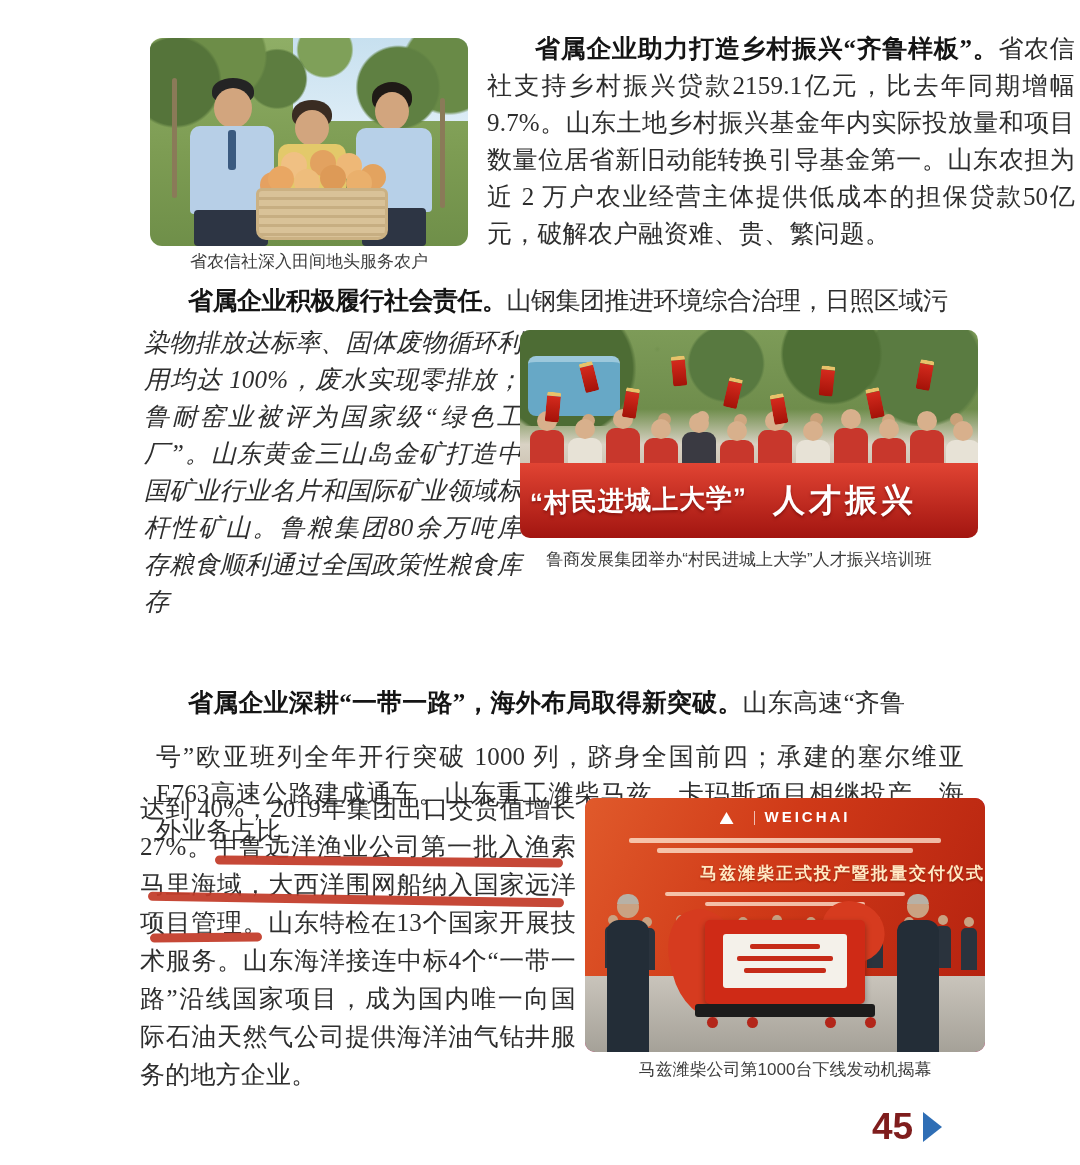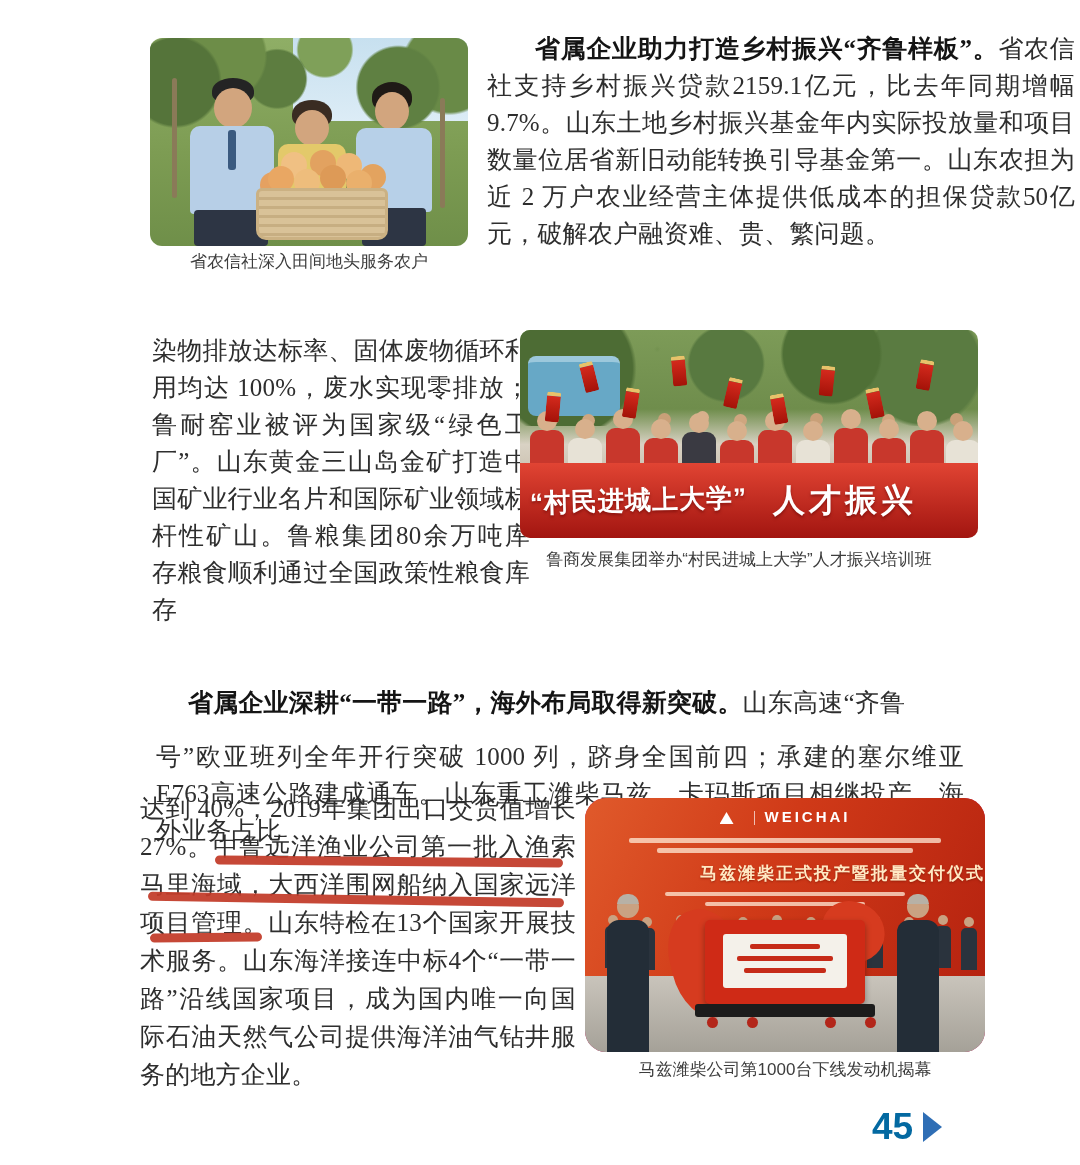--- a/index.html
+++ b/index.html
@@ -69,21 +69,21 @@
         background:linear-gradient(180deg,#e14433,#a21510);display:flex;align-items:center;
         overflow:hidden;}
   .banner .bq{font-family:"Liberation Sans","DejaVu Sans",sans-serif;font-weight:bold;
         color:#fff;font-size:26px;margin-left:10px;letter-spacing:1px;white-space:nowrap;
         text-shadow:0 2px 3px rgba(90,0,0,.5);transform:rotate(-1.5deg);}
   .banner .bs{font-family:"Liberation Sans","DejaVu Sans",sans-serif;font-weight:bold;
         color:#fff;font-size:32px;margin-left:26px;letter-spacing:4px;white-space:nowrap;
         text-shadow:0 2px 3px rgba(90,0,0,.5);}
 
   
-  #photo-engine{left:585px;top:798px;width:400px;height:254px;border-radius:21px;background:#be185d;}
+  #photo-engine{left:585px;top:798px;width:400px;height:254px;border-radius:10px;background:#be185d;}
   .backdrop{position:absolute;left:0;top:0;width:100%;height:70%;
         background:linear-gradient(115deg,#e05a2b 0%,#d03а18 45%,#b62310 100%);
         background:linear-gradient(115deg,#e05a2b 0%,#d03a18 45%,#b62310 100%);}
   .brandrow{position:absolute;left:0;top:10px;width:100%;text-align:center;
         font-family:"Liberation Sans","DejaVu Sans",sans-serif;color:#fff;font-weight:bold;
         font-size:15px;letter-spacing:3px;}
   .mazmark{display:inline-block;width:14px;height:12px;background:#fff;
         clip-path:polygon(50% 0,100% 100%,0 100%);margin-right:10px;vertical-align:middle;}
   .sep{display:inline-block;width:1px;height:14px;background:#ffffffaa;margin:0 10px;vertical-align:middle;}
   .rubar{position:absolute;height:5px;background:rgba(255,235,215,.75);border-radius:2px;}
@@ -106,21 +106,21 @@
         box-shadow:40px 0 0 #b3261a,118px 0 0 #b3261a,158px 0 0 #b3261a;}
   .fgman{position:absolute;width:42px;height:150px;background:#232d37;border-radius:12px 12px 0 0;}
   .fgman:before{content:"";position:absolute;top:-24px;left:10px;width:22px;height:22px;
         border-radius:50%;background:#c9a282;}
   .fgman:after{content:"";position:absolute;top:-26px;left:10px;width:22px;height:10px;
         border-radius:10px 10px 0 0;background:#b7b1a6;}
 
   
   .pagenum{position:absolute;left:872px;top:1106px;display:flex;align-items:center;gap:10px;
         font-family:"Liberation Sans","DejaVu Sans",sans-serif;}
-  .pagenum .num{font-size:37px;font-weight:bold;color:#0369a1;}
+  .pagenum .num{font-size:37px;font-weight:bold;color:#7f1d1d;}
   .arrow{width:0;height:0;border-top:15px solid transparent;border-bottom:15px solid transparent;
         border-left:19px solid #2f6eb5;}
 </style>
 </head>
 <body>
 
 <div id="page">
 
   <div id="photo-farm" class="photo">
     <div class="sky"></div>
@@ -143,21 +143,22 @@
     <div class="shirt" style="left:206px;top:90px;width:76px;height:84px;background:#b7d0e8;"></div>
     <div class="pants" style="left:212px;top:170px;width:64px;height:38px;"></div>
 
     <div class="peaches" style="left:118px;top:128px;"></div>
     <div class="basket" style="left:106px;top:150px;width:126px;height:46px;"></div>
   </div>
   <div class="caption" style="left:150px;top:250px;width:318px;">省农信社深入田间地头服务农户</div>
 
   <p class="para indent" style="left:487px;top:30px;width:588px;height:268px;margin:0;"><span class="lead">省属企业助力打造乡村振兴“齐鲁样板”。</span><span>省农信社支持乡村振兴贷款2159.1亿元，比去年同期增幅9.7%。山东土地乡村振兴基金年内实际投放量和项目数量位居省新旧动能转换引导基金第一。山东农担为近 2 万户农业经营主体提供低成本的担保贷款50亿元，破解农户融资难、贵、繁问题。</span></p>
 
-  <p class="para" style="left:140px;top:320px;width:378px;height:262px;margin:12px;">染物排放达标率、固体废物循环利用均达 100%，废水实现零排放；鲁耐窑业被评为国家级“绿色工厂”。山东黄金三山岛金矿打造中国矿业行业名片和国际矿业领域标杆性矿山。鲁粮集团80余万吨库存粮食顺利通过全国政策性粮食库存</p>
+  <p class="para indent" style="left:140px;top:282px;width:808px;height:38px;margin:0;letter-spacing:-0.5px;white-space:nowrap;"><span class="lead">省属企业积极履行社会责任。</span><span>山钢集团推进环境综合治理，日照区域污</span></p>
+  <p class="para" style="left:140px;top:320px;width:378px;height:262px;margin:4px;font-style:italic;">染物排放达标率、固体废物循环利用均达 100%，废水实现零排放；鲁耐窑业被评为国家级“绿色工厂”。山东黄金三山岛金矿打造中国矿业行业名片和国际矿业领域标杆性矿山。鲁粮集团80余万吨库存粮食顺利通过全国政策性粮食库存</p>
 
   <div id="photo-training" class="photo">
     <div class="p2-foliage"></div>
     <div class="bus"></div>
     <div class="backheads"></div>
     <div class="p2fig" style="left:10px;top:100px;"></div>
     <div class="p2fig light" style="left:48px;top:108px;"></div>
     <div class="p2fig" style="left:86px;top:98px;"></div>
     <div class="p2fig" style="left:124px;top:108px;"></div>
     <div class="p2fig dark" style="left:162px;top:102px;"></div>

